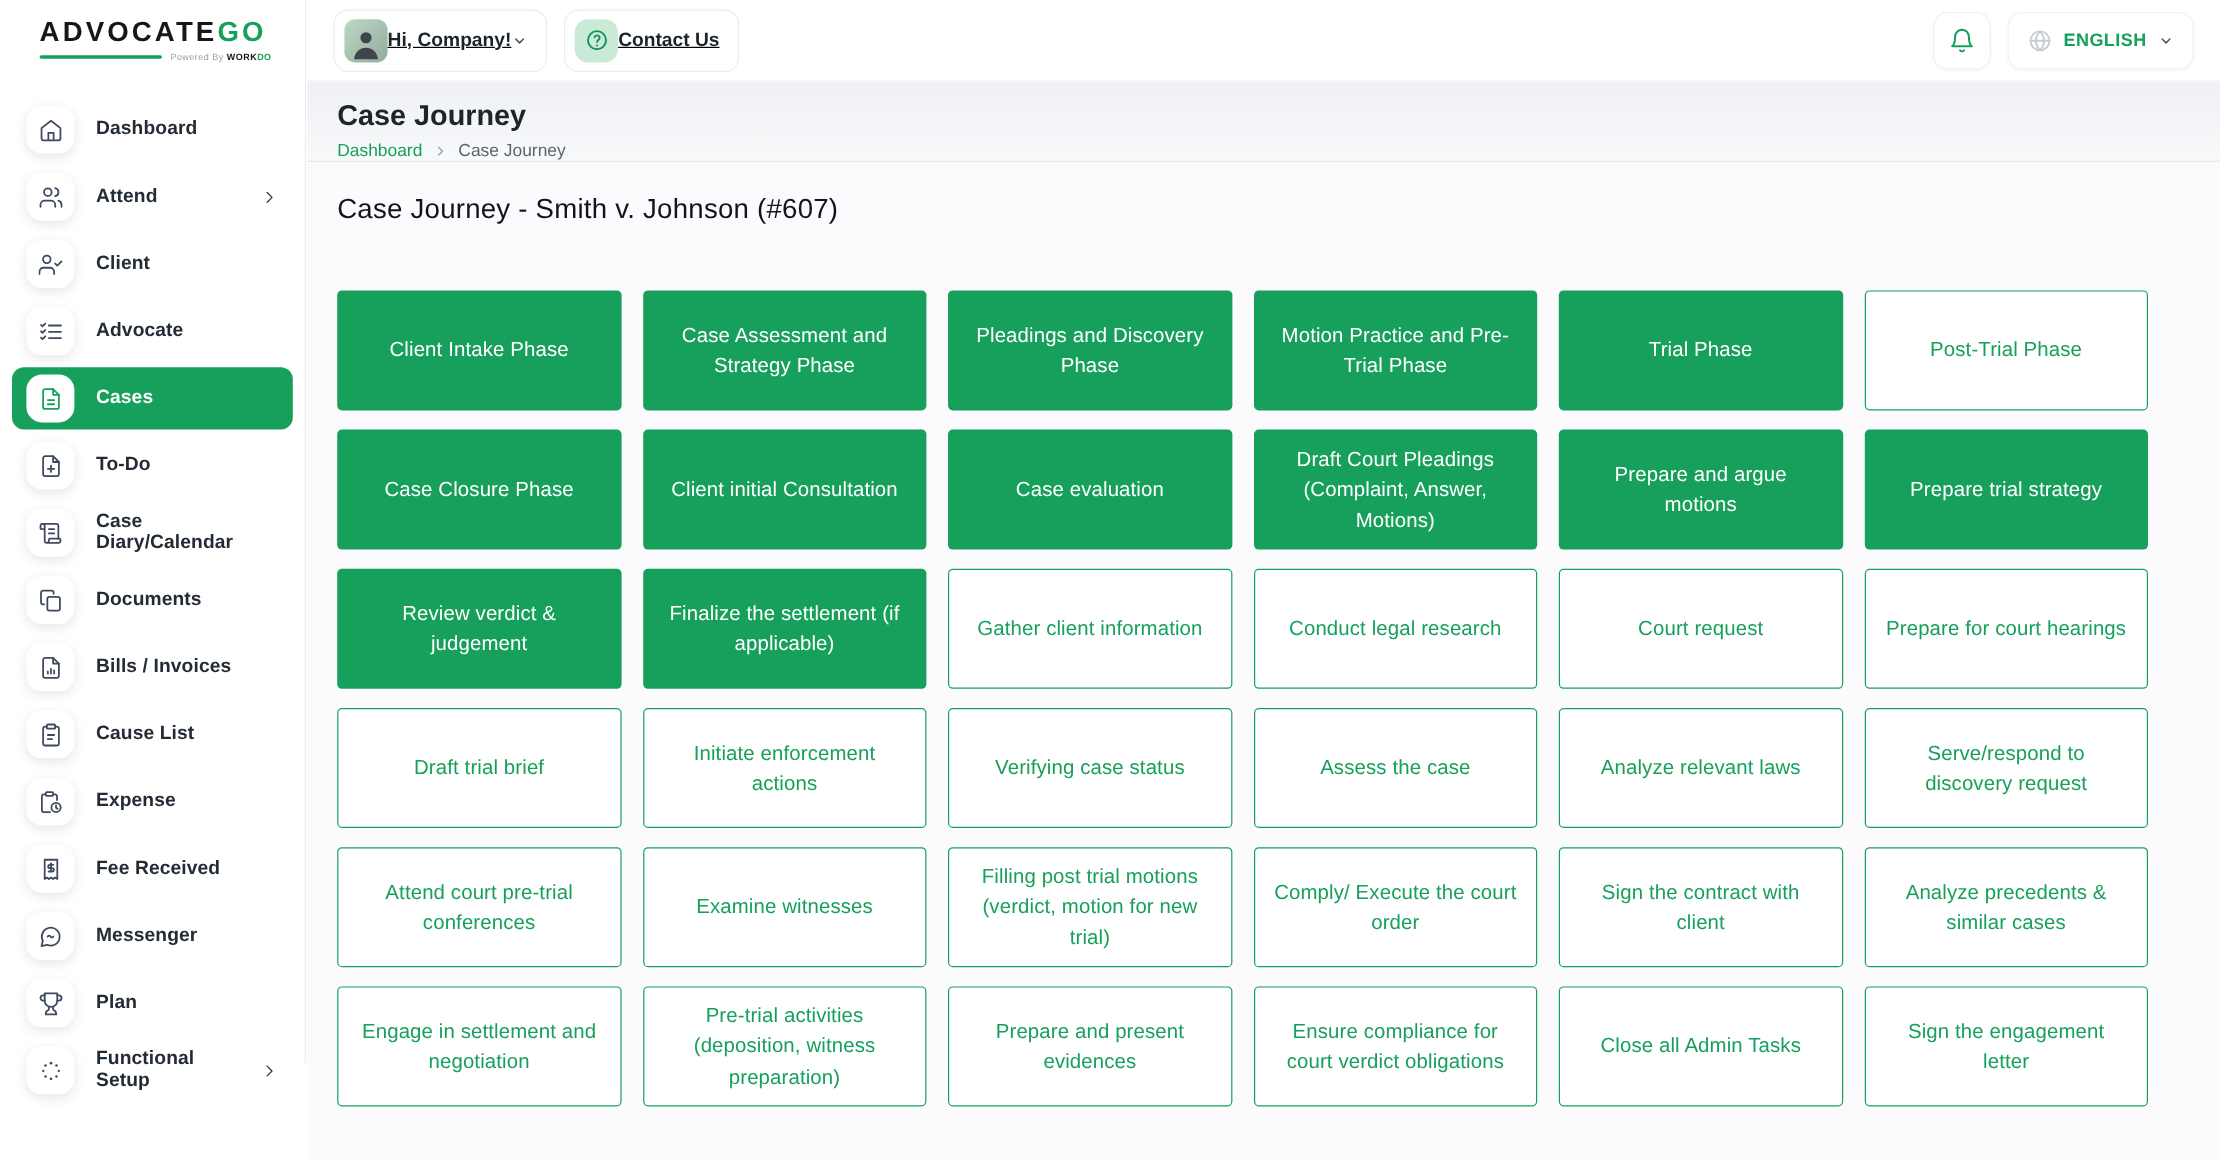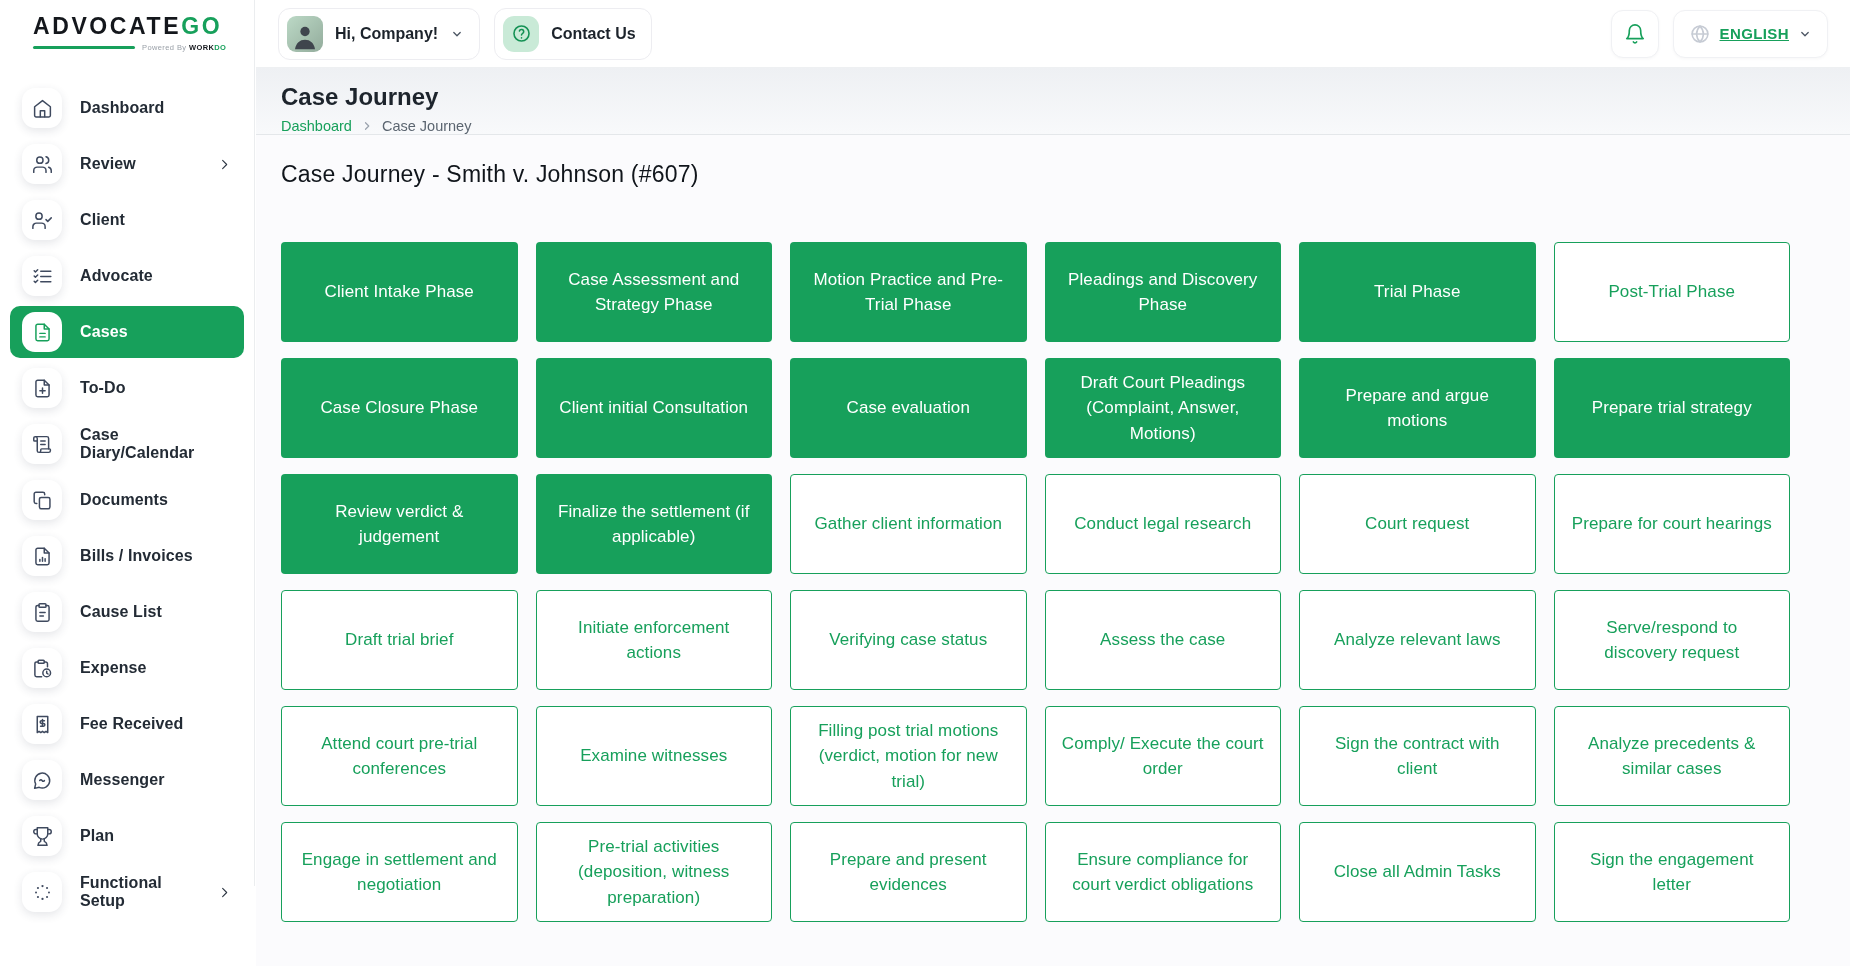--- a/index.html
+++ b/index.html
@@ -29,41 +29,41 @@
   .nav-chev { margin-left:auto; color:#2a3340; display:flex; }
   .nav-chev svg { width:15px; height:15px; }
   .nav-item.active { background:var(--green); }
   .nav-item.active .nav-label { color:#fff; }
   .nav-item.active .icon-box { color:var(--green); box-shadow:none; }
 
   
   .topbar { position:absolute; left:256px; right:0; top:0; height:68px; background:#fff;
             display:flex; align-items:center; padding:0 22px; gap:14px;
             border-bottom:1px solid #eef0f2; }
-  .chip { display:flex; align-items:center; gap:12px; border:1px solid #ededf1;
-          border-radius:12px; background:#fff; padding:7px 15px 7px 8px; cursor:pointer; }
+  .chip { display:flex; align-items:center; border:1px solid #ededf1;
+          border-radius:12px; background:#fff; padding:7px 15px 7px 8px; cursor:pointer;text-decoration:underline; }
   .avatar { width:36px; height:36px; border-radius:9px; overflow:hidden;
             background:linear-gradient(135deg,#bcd9c6,#93ac9c); display:flex;
             align-items:flex-end; justify-content:center; }
   .avatar svg { width:32px; height:32px; }
   .chip-label { font-size:16px; font-weight:700; color:#1c232b; }
   .chev-sm { color:#4a5462; display:flex; } .chev-sm svg { width:14px; height:14px; }
   .help-box { width:36px; height:36px; border-radius:11px; background:#c9ead7;
               display:flex; align-items:center; justify-content:center; color:#149154; }
   .help-box svg { width:21px; height:21px; }
   .tb-spacer { flex:1; }
   .icon-btn { width:48px; height:48px; border-radius:12px; border:1px solid #f0f1f4;
               background:#fff; display:flex; align-items:center; justify-content:center;
               color:var(--green); cursor:pointer; box-shadow:0 1px 3px rgba(40,48,70,.04); }
   .icon-btn svg { width:22px; height:22px; }
   .lang-chip { height:48px; display:flex; align-items:center; gap:9px; padding:0 15px;
                border:1px solid #f0f1f4; border-radius:12px; background:#fff; cursor:pointer;
                box-shadow:0 1px 3px rgba(40,48,70,.04); }
   .globe { color:#c6cbd4; display:flex; } .globe svg { width:22px; height:22px; }
-  .lang-label { font-size:15px; font-weight:700; color:var(--green); letter-spacing:.4px;text-decoration:underline; }
+  .lang-label { font-size:15px; font-weight:700; color:var(--green); letter-spacing:.4px; }
 
   
   .content { position:absolute; left:256px; right:0; top:68px; bottom:0;
              background:#fbfbfd; overflow:hidden; }
   .page-head { height:67px; background:linear-gradient(180deg,#eef0f3,#f8f9fb);
                border-bottom:1px solid #e4e7ea; padding:15px 0 0 25px; }
   .page-title { font-size:24px; font-weight:700; color:#1d242c; }
   .breadcrumb { display:flex; align-items:center; gap:9px; margin-top:7px; font-size:14.5px; }
   .crumb-link { color:var(--green); cursor:pointer; }
   .crumb-sep { color:#9aa2ad; display:flex; } .crumb-sep svg { width:12px; height:12px; }
@@ -103,21 +103,21 @@
       </div>
       <div class="nav-item">
         <span class="icon-box">
           <svg viewBox="0 0 24 24" fill="none" stroke="currentColor" stroke-width="1.7" stroke-linecap="round" stroke-linejoin="round">
             <path d="M16 21v-2a4 4 0 0 0-4-4H6a4 4 0 0 0-4 4v2"></path>
             <circle cx="9" cy="7" r="3.6"></circle>
             <path d="M22 21v-2a4 4 0 0 0-3-3.9"></path>
             <path d="M16 3.1a4 4 0 0 1 0 7.8"></path>
           </svg>
         </span>
-        <span class="nav-label">Review</span>
+        <span class="nav-label">Attend</span>
         <span class="nav-chev">
           <svg viewBox="0 0 24 24" fill="none" stroke="currentColor" stroke-width="1.7" stroke-linecap="round" stroke-linejoin="round">
             <path d="m9 5.5 6.5 6.5L9 18.5"></path>
           </svg>
         </span>
       </div>
       <div class="nav-item">
         <span class="icon-box">
           <svg viewBox="0 0 24 24" fill="none" stroke="currentColor" stroke-width="1.7" stroke-linecap="round" stroke-linejoin="round">
             <path d="M15 21v-2a4 4 0 0 0-4-4H5a4 4 0 0 0-4 4v2"></path>
@@ -335,22 +335,22 @@
             <path d="m9 5.5 6.5 6.5L9 18.5"></path>
           </svg>
         </span>
         <span class="crumb-cur">Case Journey</span>
       </div>
   </div>
   <h2 class="section-title">Case Journey - Smith v. Johnson (#607)</h2>
   <div class="grid" id="card-grid">
       <div class="card filled">Client Intake Phase</div>
       <div class="card filled">Case Assessment and Strategy Phase</div>
+      <div class="card filled">Pleadings and Discovery Phase</div>
       <div class="card filled">Motion Practice and Pre-Trial Phase</div>
-      <div class="card filled">Pleadings and Discovery Phase</div>
       <div class="card filled">Trial Phase</div>
       <div class="card outlined">Post-Trial Phase</div>
       <div class="card filled">Case Closure Phase</div>
       <div class="card filled">Client initial Consultation</div>
       <div class="card filled">Case evaluation</div>
       <div class="card filled">Draft Court Pleadings (Complaint, Answer, Motions)</div>
       <div class="card filled">Prepare and argue motions</div>
       <div class="card filled">Prepare trial strategy</div>
       <div class="card filled">Review verdict &amp; judgement</div>
       <div class="card filled">Finalize the settlement (if applicable)</div>

